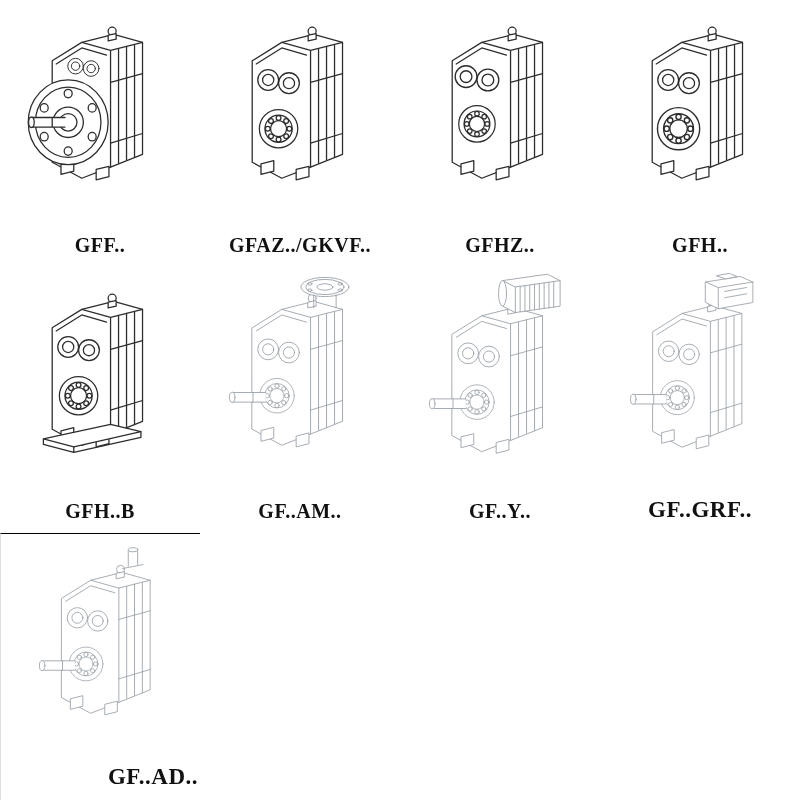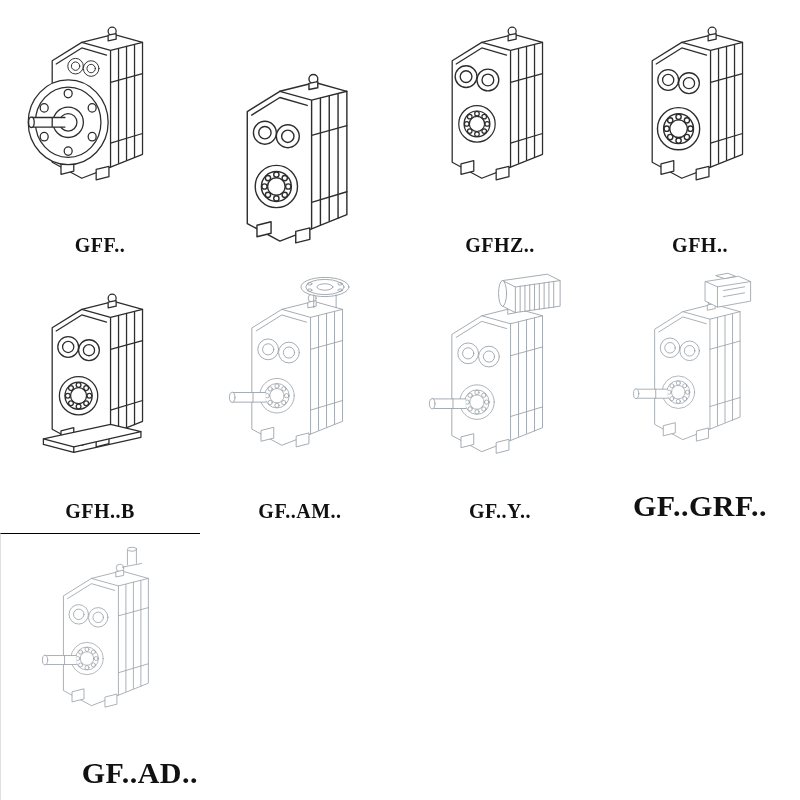--- a/index.html
+++ b/index.html
@@ -19,21 +19,21 @@
   .drawing{
     flex:1 1 auto;width:92%;max-height:208px;
     fill:none;stroke-linejoin:round;stroke-linecap:round;
   }
   .drawing.solid{color:#2d2d2d;stroke-width:1.6;}
   .drawing.phantom{color:#9aa1a8;stroke-width:1.1;}
   .label{
     font-weight:700;font-size:20px;color:#111;letter-spacing:.5px;
     margin-top:2px;white-space:nowrap;
   }
-  .label.lg{font-size:30px;}
+  .label.lg{font-size:23px;}
   .defs-holder{position:absolute;width:0;height:0;overflow:hidden;}
 </style>
 </head>
 <body>
 
 <svg class="defs-holder" aria-hidden="true">
   <defs>
     <g id="gbx-housing" stroke="currentColor">
       <path fill="#fff" d="M35,65 L72,42 L112,32 L148,42 L148,182 L108,198 L72,212 L35,192 Z"></path>
       <path d="M72,42 L108,52 L148,42 M108,52 L108,198"></path>
@@ -122,20 +122,21 @@
     </svg>
     <div class="label">GFF..</div>
   </div>
 
   <div class="cell">
     <svg class="drawing solid" viewBox="0 -6 190 236" style="color: rgb(45, 45, 45);">
       <use href="#gbx-housing"></use>
       <use href="#gbx-input" transform="translate(68,92)"></use>
       <use href="#gbx-bearing" transform="translate(68,150)"></use>
     </svg>
+    <div class="label">GFAZ../GKVF..</div>
   </div>
 
   <div class="cell">
     <svg class="drawing solid" viewBox="0 -6 190 236" style="color: rgb(45, 45, 45);">
       <use href="#gbx-housing"></use>
       <use href="#gbx-input" transform="translate(66,88) scale(1.05)"></use>
       <use href="#gbx-bearing" transform="translate(66,144) scale(0.95)"></use>
     </svg>
     <div class="label">GFHZ..</div>
   </div>

